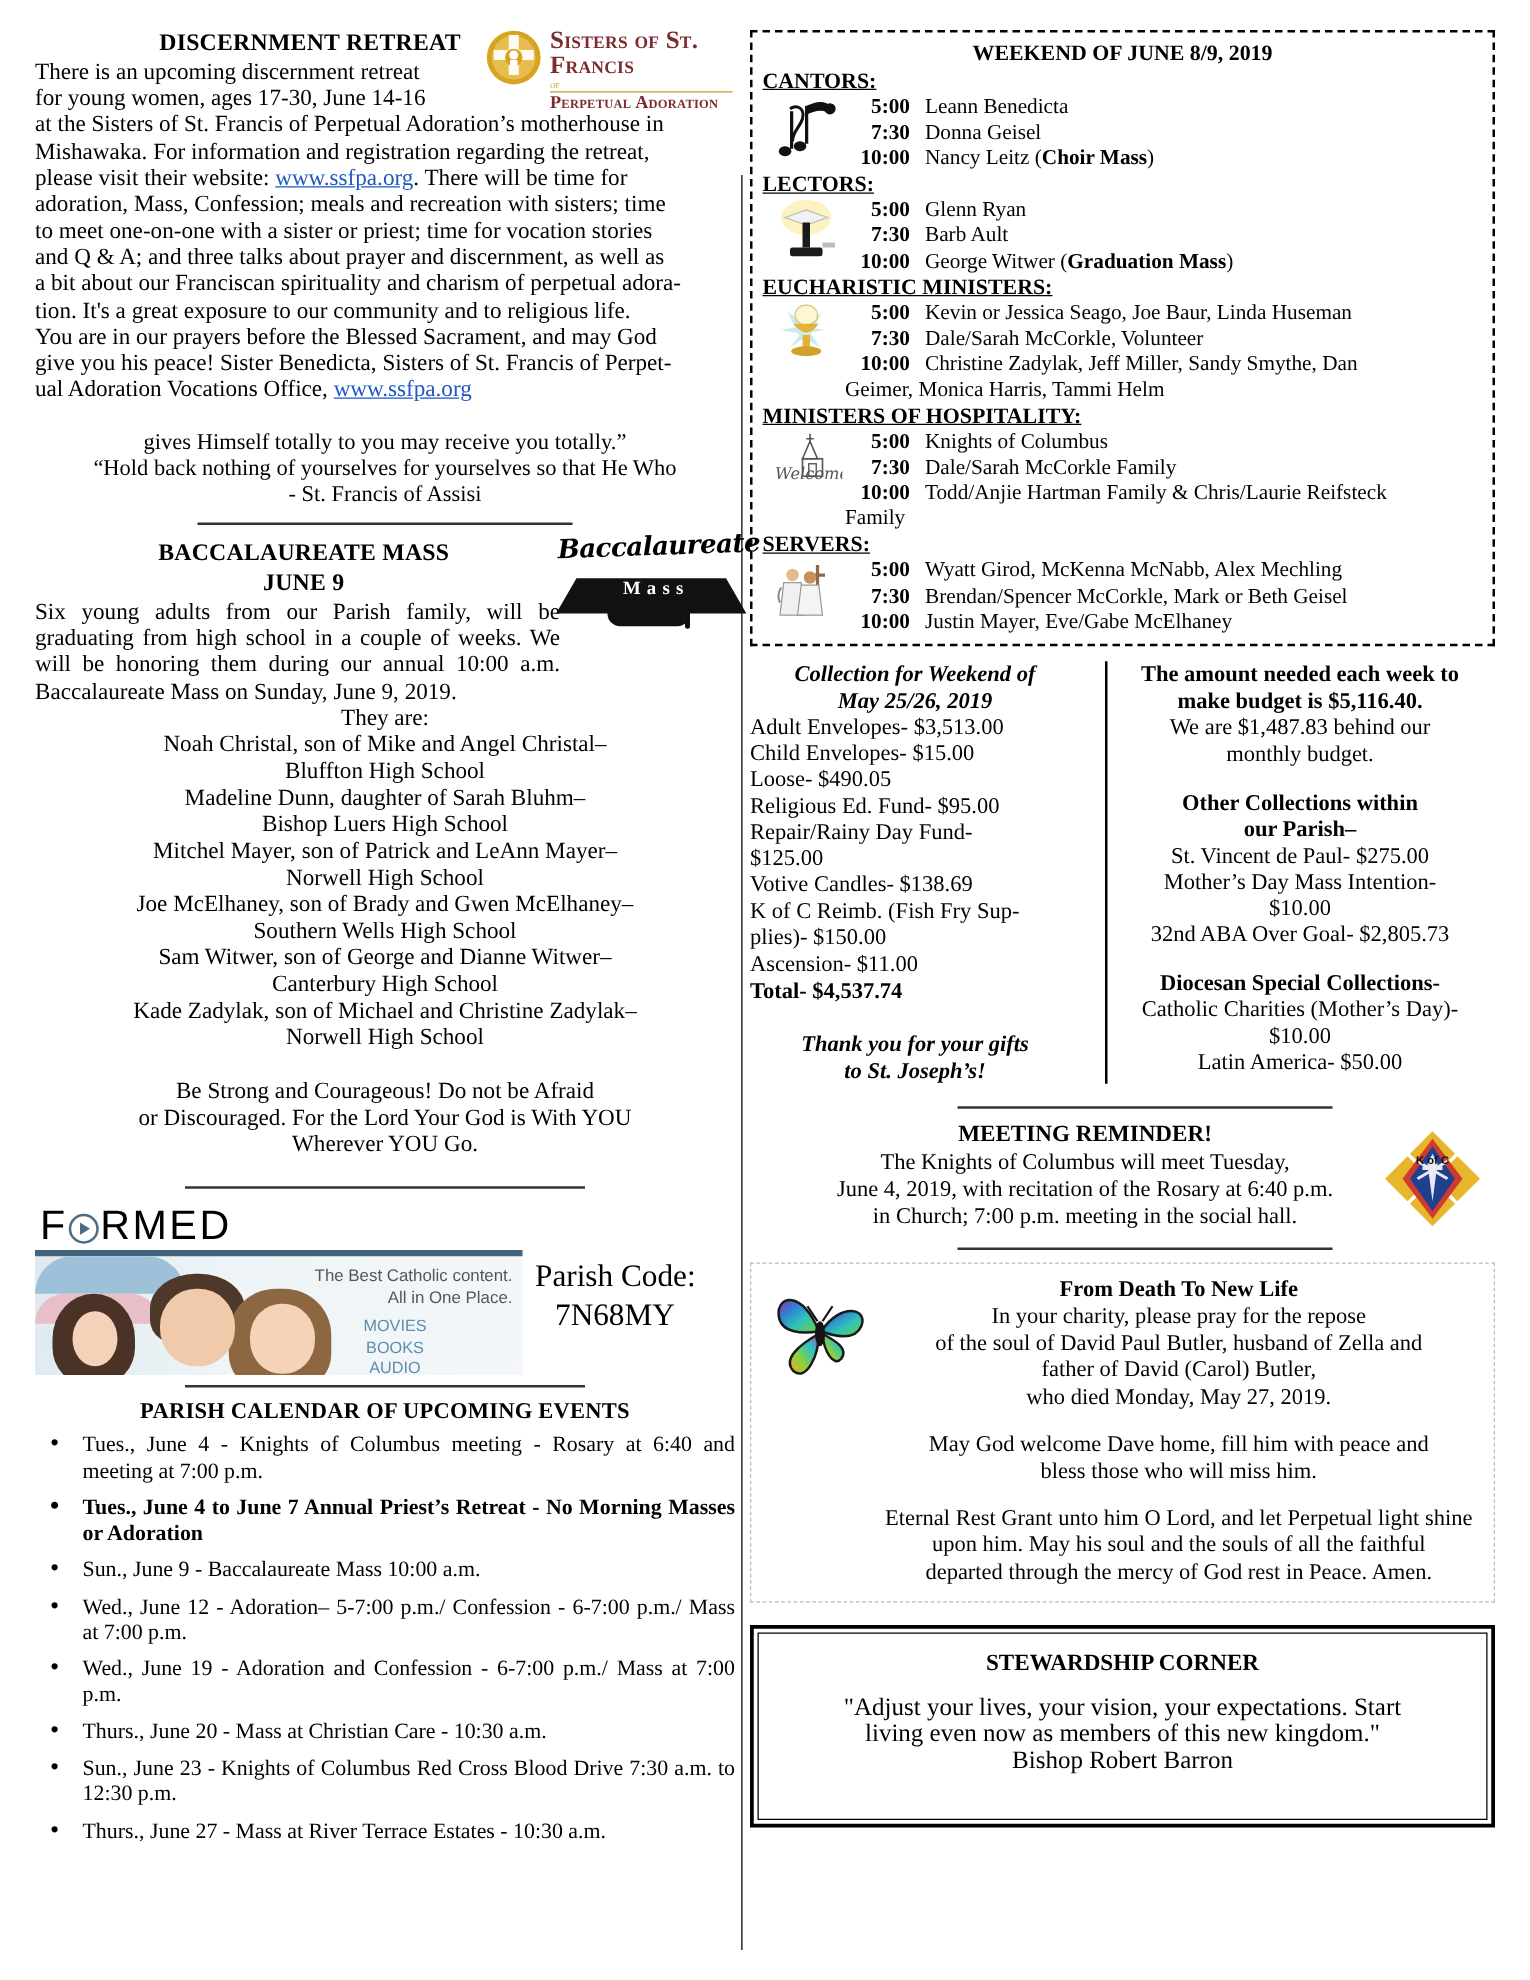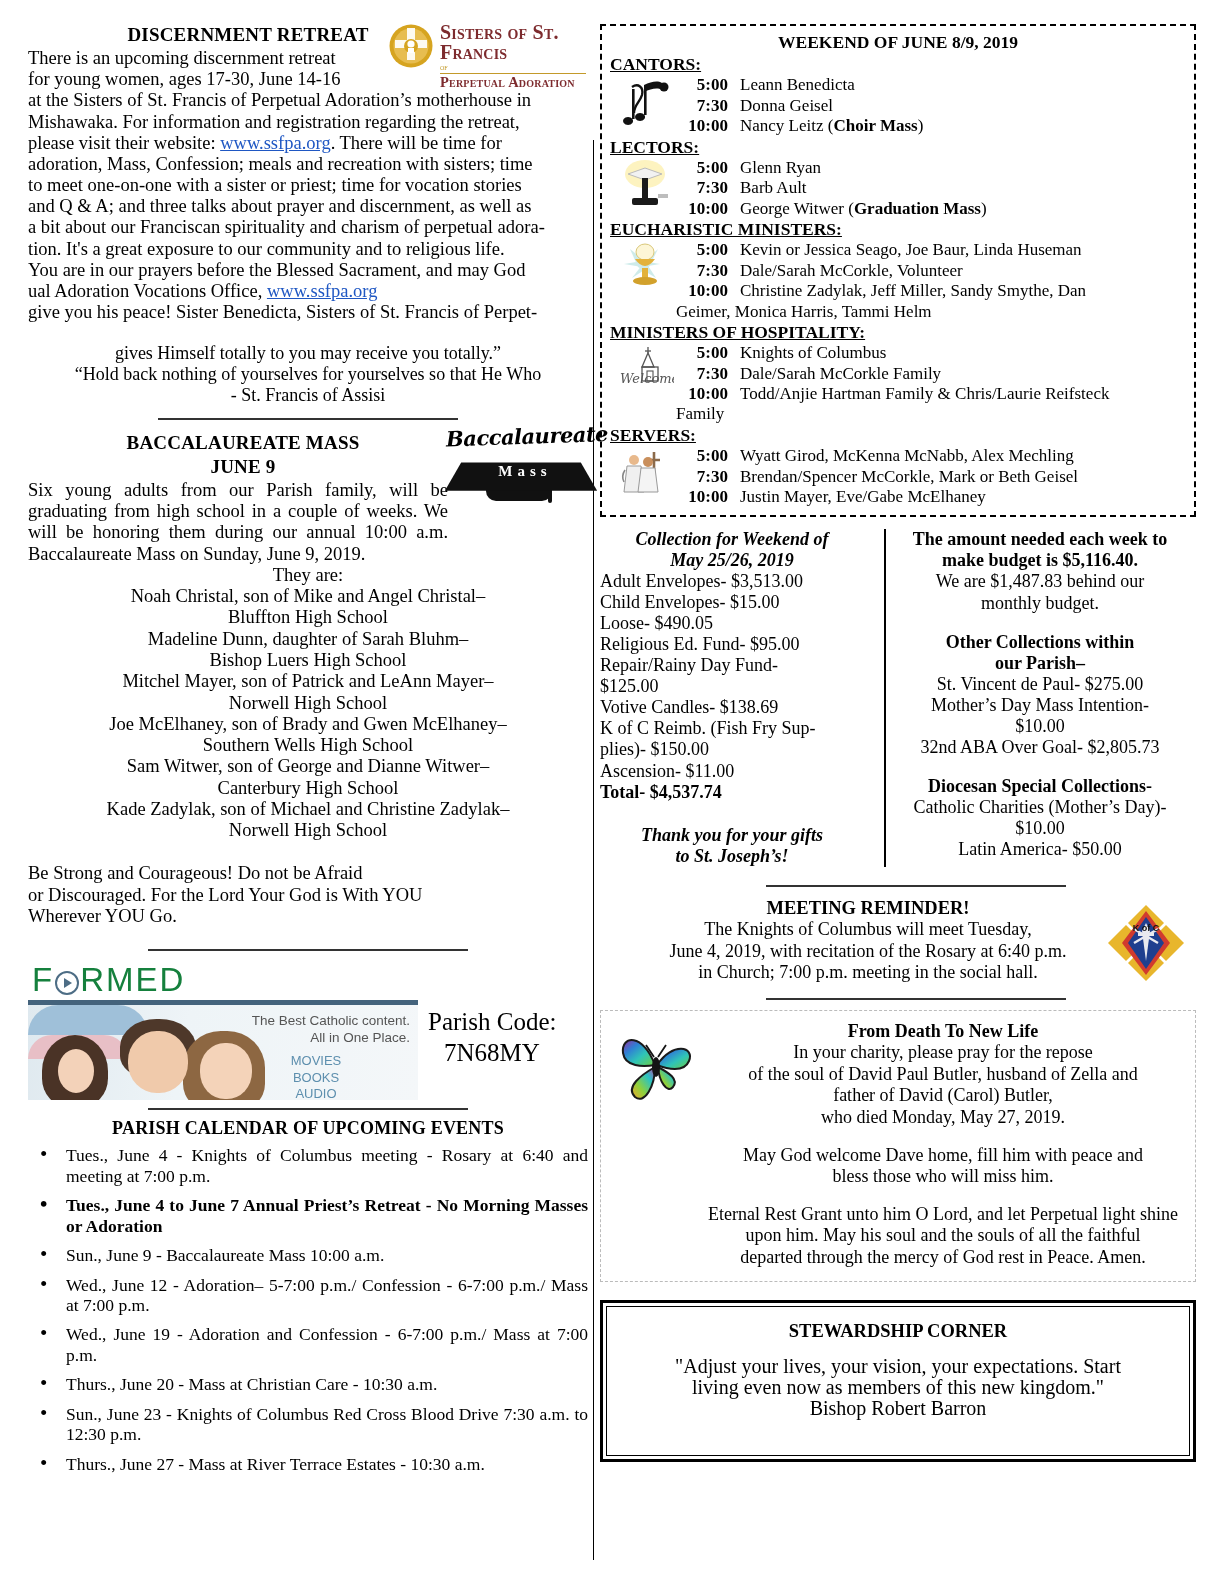--- a/index.html
+++ b/index.html
@@ -84,28 +84,28 @@
     position:absolute; left:40px; top:30px; width:66px; height:22px;
     background:#111; border-radius:0 0 10px 10px;
   }
   .cap-tassel {
     position:absolute; left:102px; top:26px; width:4px; height:28px;
     background:#111; border-radius:2px;
   }
   .bacc-body { width:420px; font-size:18.5px; line-height:1.15; text-align:justify; }
   .grad-list { font-size:18.5px; line-height:1.15; text-align:center; margin-top:0; }
   .grad-list div { white-space:nowrap; }
-  .courage { font-size:18.5px; line-height:1.15; margin-top:22px; }
+  .courage { font-size:18.5px; line-height:1.15; text-align:center; margin-top:22px; }
 
   
   #formed-wrap { position:relative; margin-top:8px; }
   .formed-box { position:relative; width:390px; }
   .formed-logo {
     font-family:"Liberation Sans", sans-serif; font-size:33px;
-    color:#15803d; letter-spacing:2px; font-weight:400; line-height:1;
+    color:#000000; letter-spacing:2px; font-weight:400; line-height:1;
     padding:4px 0 4px 4px;
   }
   .formed-logo .oo {
     display:inline-block; width:24px; height:24px; border-radius:50%;
     border:2.5px solid #4d6d85; position:relative; vertical-align:-4px;
     margin:0 1px;
   }
   .formed-logo .oo::after {
     content:""; position:absolute; left:7px; top:5px;
     border-left:8px solid #4d6d85; border-top:5px solid transparent;
@@ -241,22 +241,22 @@
         <p class="narrow">for young women, ages 17-30, June 14-16</p>
         <p>at the Sisters of St. Francis of Perpetual Adoration’s motherhouse in</p>
         <p>Mishawaka. For information and registration regarding the retreat,</p>
         <p><span>please visit their website:  </span><span class="link">www.ssfpa.org</span><span>. There will be time for</span></p>
         <p>adoration, Mass, Confession; meals and recreation with sisters; time</p>
         <p>to meet one-on-one with a sister or priest; time for vocation stories</p>
         <p>and Q &amp; A; and three talks about prayer and discernment, as well as</p>
         <p>a bit about our Franciscan spirituality and charism of perpetual adora-</p>
         <p>tion. It's a great exposure to our community and to religious life.</p>
         <p>You are in our prayers before the Blessed Sacrament, and may God</p>
+        <p>give you his peace!  Sister Benedicta, Sisters of St. Francis of Perpet-</p>
         <p><span>ual Adoration Vocations Office, </span><span class="link">www.ssfpa.org</span></p>
-        <p>give you his peace!  Sister Benedicta, Sisters of St. Francis of Perpet-</p>
       </div>
 
       <div class="quote-block">
         <div>gives Himself totally to you may receive you totally.”</div>
         <div>“Hold back nothing of yourselves for yourselves so that He Who</div>
         <div>- St. Francis of Assisi</div>
       </div>
 
       <hr class="sep">
     </div>

